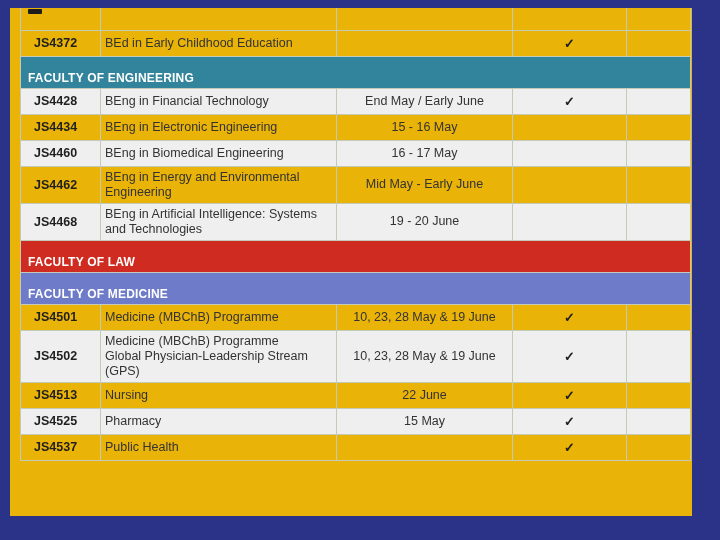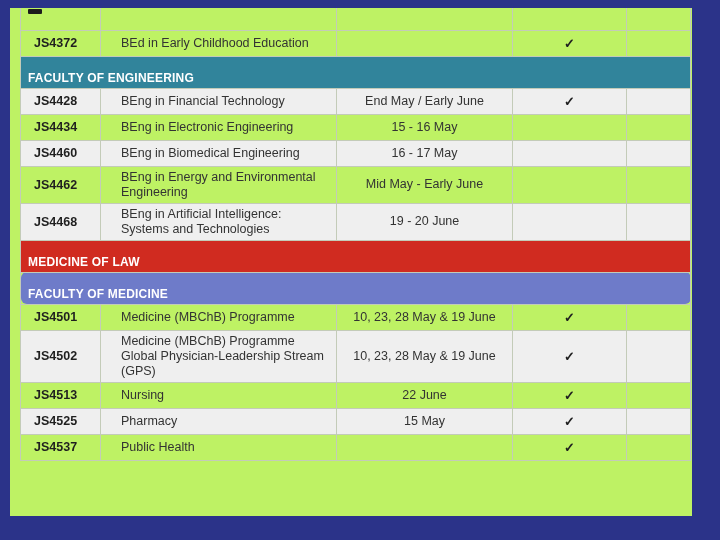--- a/index.html
+++ b/index.html
@@ -7,38 +7,38 @@
   body { font-family: "Liberation Sans", sans-serif; background: #ffffff; }
 
   .frame { position: relative; width: 720px; height: 540px; background: #ffffff; }
 
   .bar { position: absolute; background: var(--frame-color, #2B3389); }
   .bar.top    { left: 0; top: 0; width: 720px; height: 8px; }
   .bar.bottom { left: 0; bottom: 0; width: 720px; height: 24px; }
   .bar.left   { left: 0; top: 0; width: 10px; height: 540px; }
   .bar.right  { right: 0; top: 0; width: 28px; height: 540px; }
 
-  .content { position: absolute; left: 10px; top: 8px; right: 28px; bottom: 24px; background: #bef264; }
+  .content { position: absolute; left: 10px; top: 8px; right: 28px; bottom: 24px; background: #eab308; }
 
   table.programme-table {
     position: absolute; left: 10px; top: 0;
     width: 670px; border-collapse: collapse; table-layout: fixed;
   }
   td {
     border: 1px solid var(--border-color, #C3CBB8);
     font-size: 12.5px; color: #333333;
     padding: 3px 6px; vertical-align: middle;
     overflow: hidden;
   }
   tr.partial-row td { height: 22px; border-top: none; }
   tr.program-row td { height: 26px; }
   tr.program-row.banded td { background: var(--band-color, #EFEFEF); }
 
   td.code-cell { font-weight: bold; color: #1f1f1f; padding-left: 13px; }
-  td.name-cell { padding-left: 20px; line-height: 15px; white-space: pre-line; }
+  td.name-cell { padding-left: 4px; line-height: 15px; white-space: pre-line; }
   td.date-cell { text-align: center; line-height: 15px; }
   td.check-cell { text-align: center; font-weight: bold; font-size: 13px; color: #1f1f1f; }
 
   tr.faculty-row td.faculty-cell {
     height: 32px; color: #ffffff; font-weight: bold; font-size: 12px;
     padding: 14px 6px 2px 7px; letter-spacing: 0.2px;
   }
 
   .partial-mark {
     position: absolute; left: 18px; top: 1px;
@@ -106,24 +106,24 @@
             <td class="extra-cell"></td>
           </tr>
           <tr class="program-row banded">
             <td class="code-cell">JS4468</td>
             <td class="name-cell">BEng in Artificial Intelligence: Systems and Technologies</td>
             <td class="date-cell">19 - 20 June</td>
             <td class="check-cell"></td>
             <td class="extra-cell"></td>
           </tr>
           <tr class="faculty-row">
-            <td colspan="5" class="faculty-cell" style="background: rgb(208, 43, 32);">MEDICINE OF LAW</td>
+            <td colspan="5" class="faculty-cell" style="background: rgb(208, 43, 32);">FACULTY OF LAW</td>
           </tr>
           <tr class="faculty-row">
-            <td colspan="5" class="faculty-cell" style="background: rgb(110, 123, 201); border-radius: 6px;">FACULTY OF MEDICINE</td>
+            <td colspan="5" class="faculty-cell" style="background: rgb(110, 123, 201);">FACULTY OF MEDICINE</td>
           </tr>
           <tr class="program-row">
             <td class="code-cell">JS4501</td>
             <td class="name-cell">Medicine (MBChB) Programme</td>
             <td class="date-cell">10, 23, 28 May &amp; 19 June</td>
             <td class="check-cell"><span>✓</span></td>
             <td class="extra-cell"></td>
           </tr>
           <tr class="program-row banded">
             <td class="code-cell">JS4502</td>

